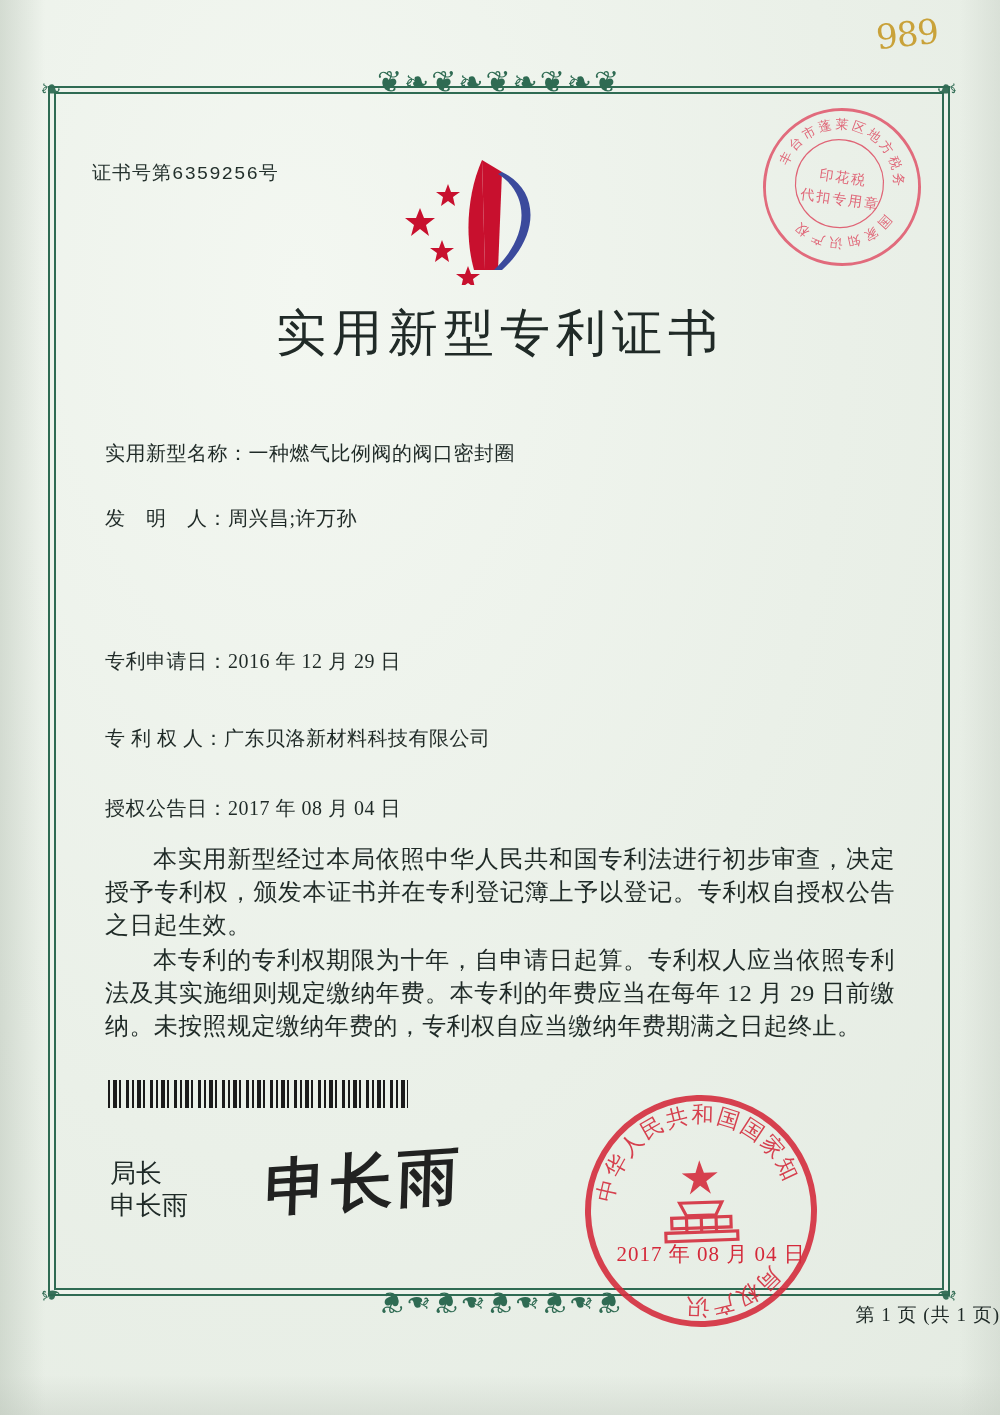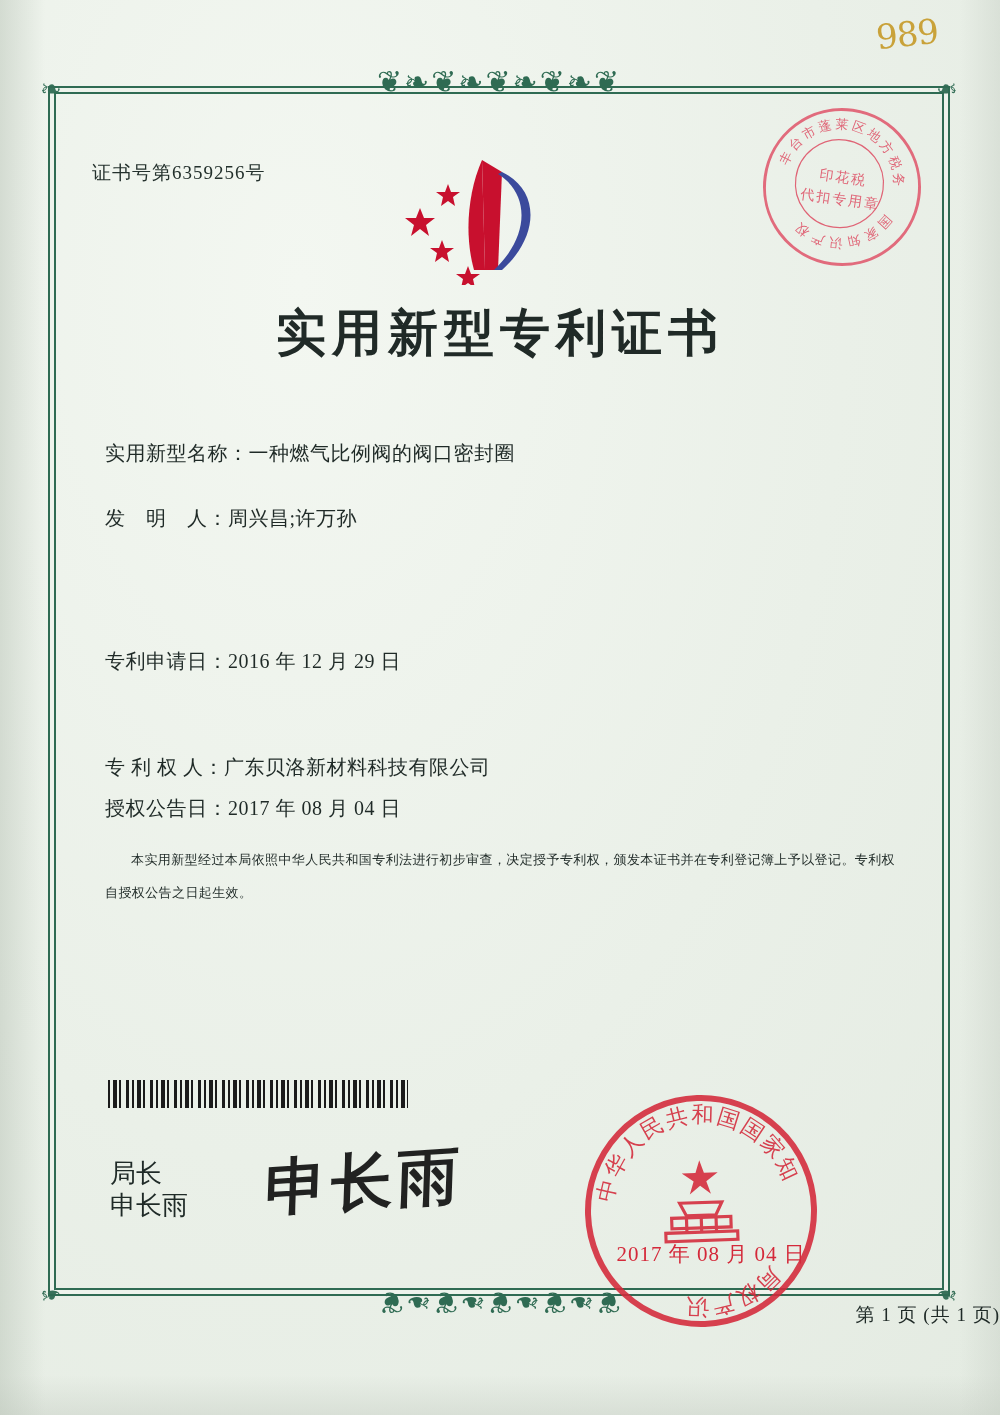--- a/index.html
+++ b/index.html
@@ -53,41 +53,41 @@
   
   #certno{
     position:absolute;left:92px;top:160px;
     font-size:19px;color:#23302c;letter-spacing:1px;
   }
   
   #logo{position:absolute;left:390px;top:150px;width:200px;height:135px;}
   
   #title{
     position:absolute;left:0;right:0;top:300px;text-align:center;
-    font-size:50px;font-weight:bold;color:#202a27;letter-spacing:6px;
+    font-size:50px;font-weight:normal;color:#202a27;letter-spacing:6px;
     font-family:"DejaVu Serif","Liberation Serif",serif;
   }
   
   .field{
     position:absolute;left:105px;font-size:20px;color:#1f2a27;letter-spacing:.5px;
     white-space:nowrap;
   }
   .flabel{display:inline-block;}
   .fvalue{display:inline-block;}
   #f1{top:440px;}
   #f2{top:505px;}
   #f3{top:578px;}
   #f4{top:648px;}
-  #f5{top:754px;font-family:Liberation Serif, serif;}
+  #f5{top:725px;font-family:Liberation Serif, serif;}
   #f6{top:795px;}
 
   
   #body{
     position:absolute;left:105px;top:843px;width:790px;
-    font-size:13px;line-height:33px;color:#1f2a27;text-align:justify;
+    font-size:24px;line-height:33px;color:#1f2a27;text-align:justify;
     letter-spacing:.4px;
   }
   #body p{margin:0 0 2px 0;text-indent:2em;}
 
   
   #barcode{
     position:absolute;left:108px;top:1080px;width:300px;height:28px;
     background:repeating-linear-gradient(90deg,
       #1b1b1b 0 2px, transparent 2px 5px,
       #1b1b1b 5px 9px, transparent 9px 11px,
@@ -126,21 +126,21 @@
   #taxseal .l1,#taxseal .l2{
     position:absolute;left:0;width:100%;text-align:center;font-size:14px;letter-spacing:2px;
   }
   #taxseal .l1{top:58px;}
   #taxseal .l2{top:80px;}
   
   #footer{
     position:absolute;left:0;right:0;top:1302px;text-align:right;
     font-size:19px;color:#1f2a27;letter-spacing:1px;
   }
-  .cnz{font-family:Liberation Serif, serif;text-align:right;}
+  .cnz{font-family:Liberation Mono, monospace;text-align:right;}
 </style>
 </head>
 <body>
 
 <div id="paper">
 
   <div id="pagenum">989</div>
 
   <div id="taxseal">
     <svg width="146" height="146" viewBox="0 0 146 146">
@@ -196,20 +196,21 @@
   </div>
   <div class="field" id="f5">
     <span class="flabel">专 利 权 人：</span><span class="fvalue">广东贝洛新材料科技有限公司</span>
   </div>
   <div class="field" id="f6">
     <span class="flabel">授权公告日：</span><span class="fvalue">2017 年 08 月 04 日</span>
   </div>
 
   <div id="body">
     <p>本实用新型经过本局依照中华人民共和国专利法进行初步审查，决定授予专利权，颁发本证书并在专利登记簿上予以登记。专利权自授权公告之日起生效。</p>
+    <p>本专利的专利权期限为十年，自申请日起算。专利权人应当依照专利法及其实施细则规定缴纳年费。本专利的年费应当在每年 12 月 29 日前缴纳。未按照规定缴纳年费的，专利权自应当缴纳年费期满之日起终止。</p>
   </div>
 
   <div id="barcode"></div>
 
   <div id="sigblock">
     <div>局长</div>
     <div>申长雨</div>
   </div>
   <div id="signature">申长雨</div>
 

